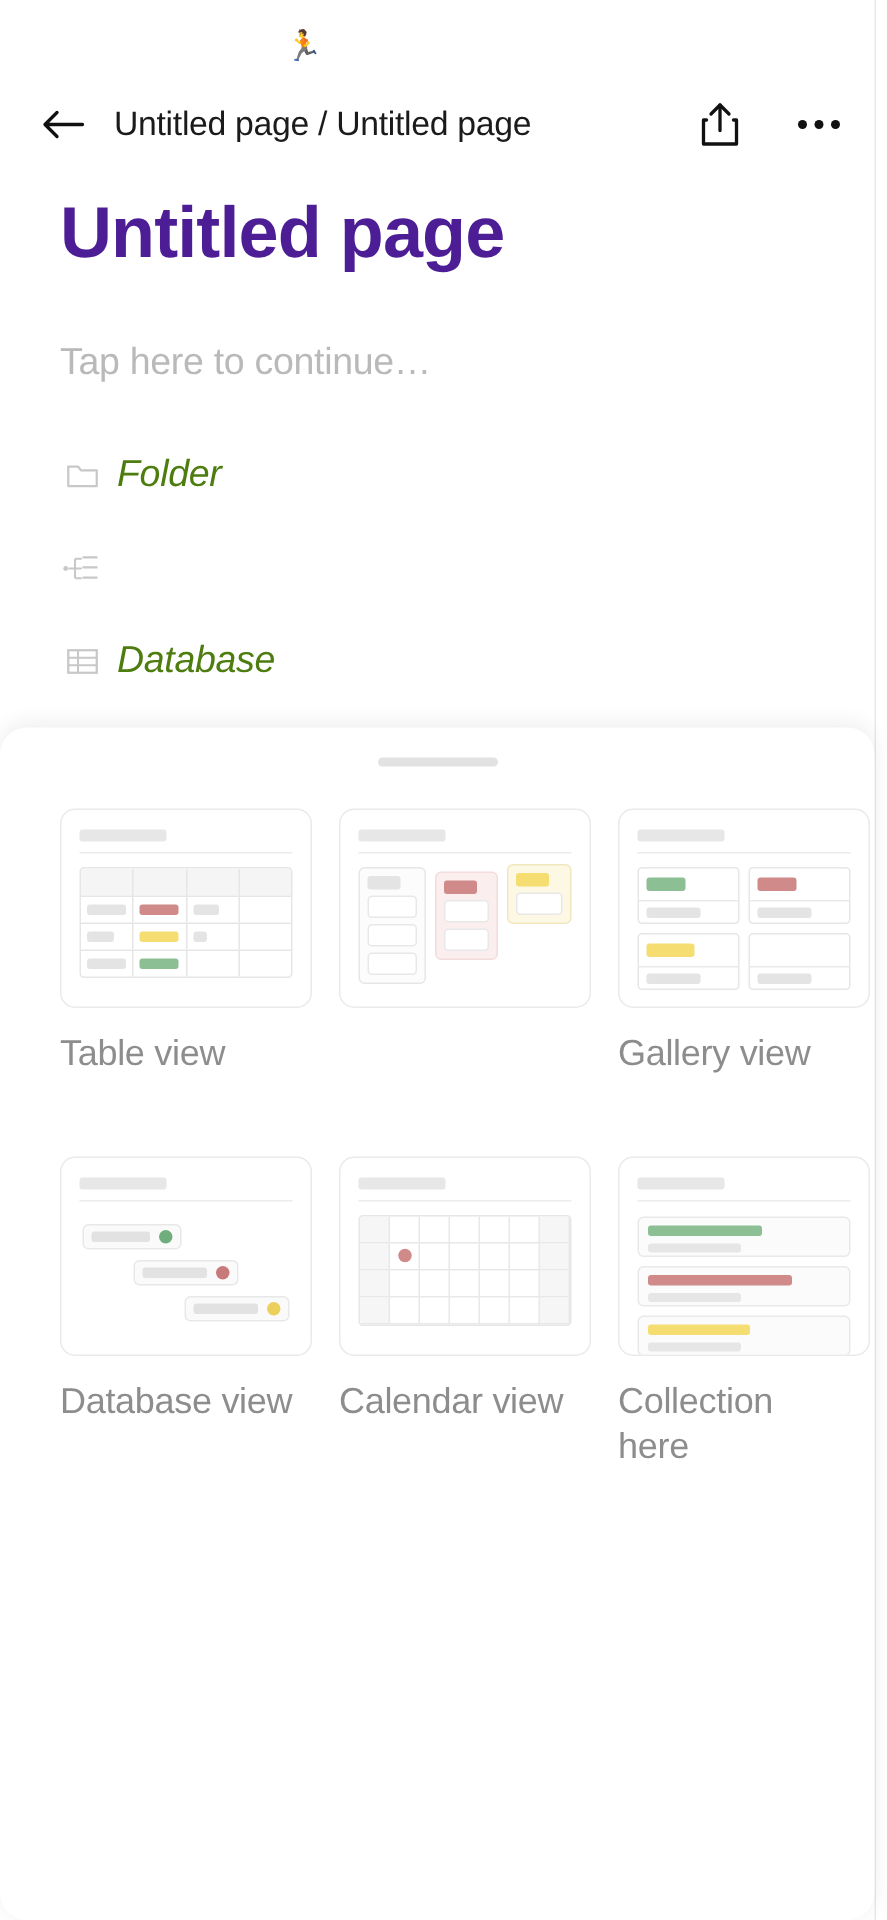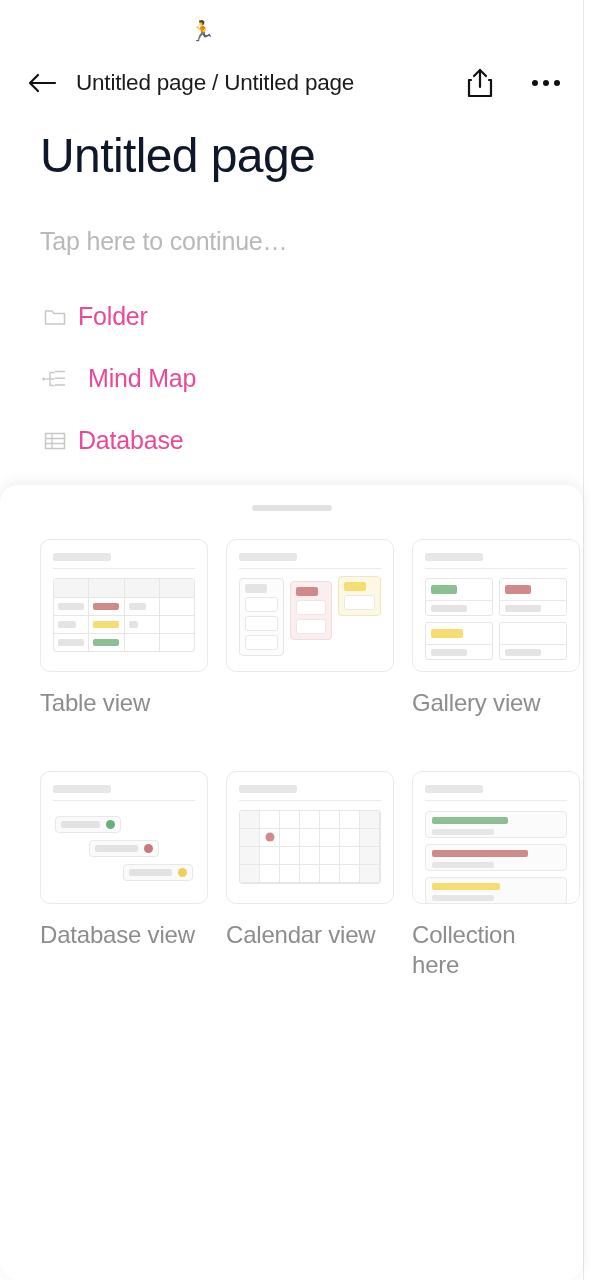--- a/index.html
+++ b/index.html
@@ -87,22 +87,22 @@
 
   
   #page-body {
     position: absolute;
     top: 110px; left: 0;
     width: 591px;
   }
   #page-title {
     margin: 20px 0 0 40px;
     font-size: 48px;
-    font-weight: 400;
-    color: #0f172a;
+    font-weight: 700;
+    color: #4c1d95;
     letter-spacing: -0.6px;
     line-height: 1.1;
   }
   #tap-hint {
     margin: 44px 0 0 40px;
     font-size: 25px;
     color: #b9b9b9;
     letter-spacing: -0.2px;
   }
 
@@ -116,22 +116,23 @@
   #block-mindmap  { margin-top: 16px; }
   #block-database { margin-top: 16px; }
 
   .block-icon {
     width: 30px; height: 30px;
     display: flex; align-items: center; justify-content: center;
     flex: 0 0 auto;
   }
   .block-label {
     font-size: 25px;
-    color: #ec4899;
+    color: #4d7c0f;
     letter-spacing: -0.2px;
+    font-style: italic;
   }
   #block-folder .block-label   { margin-left: 8px; }
   #block-mindmap .block-label  { margin-left: 18px; }
   #block-database .block-label { margin-left: 8px; }
 
   
   #sheet {
     position: absolute;
     left: 0; top: 485px;
     width: 583px;
@@ -406,21 +407,20 @@
     <div class="block-row" id="block-mindmap">
       <span class="block-icon">
         <svg width="26" height="20" viewBox="0 0 26 20">
           <circle cx="1.8" cy="10" r="1.6" fill="#c8c8c8"></circle>
           <path d="M3.6 10 H8" fill="none" stroke="#c8c8c8" stroke-width="1.4"></path>
           <path d="M8 3.5 V16.5" fill="none" stroke="#c8c8c8" stroke-width="1.4"></path>
           <path d="M8 3.5 H12.5 M8 10 H12.5 M8 16.5 H12.5" fill="none" stroke="#c8c8c8" stroke-width="1.4"></path>
           <path d="M13 2.5 H23 M13 9.2 H23 M13 16 H23" fill="none" stroke="#c8c8c8" stroke-width="1.5"></path>
         </svg>
       </span>
-      <span class="block-label">Mind Map</span>
     </div>
 
     <div class="block-row" id="block-database">
       <span class="block-icon">
         <svg width="22" height="20" viewBox="0 0 22 20">
           <rect x="1.5" y="2.5" width="19" height="15" fill="none" stroke="#c8c8c8" stroke-width="1.5"></rect>
           <path d="M1.5 7.5 H20.5 M1.5 12.5 H20.5 M8 2.5 V17.5" fill="none" stroke="#c8c8c8" stroke-width="1.3"></path>
         </svg>
       </span>
       <span class="block-label">Database</span>

